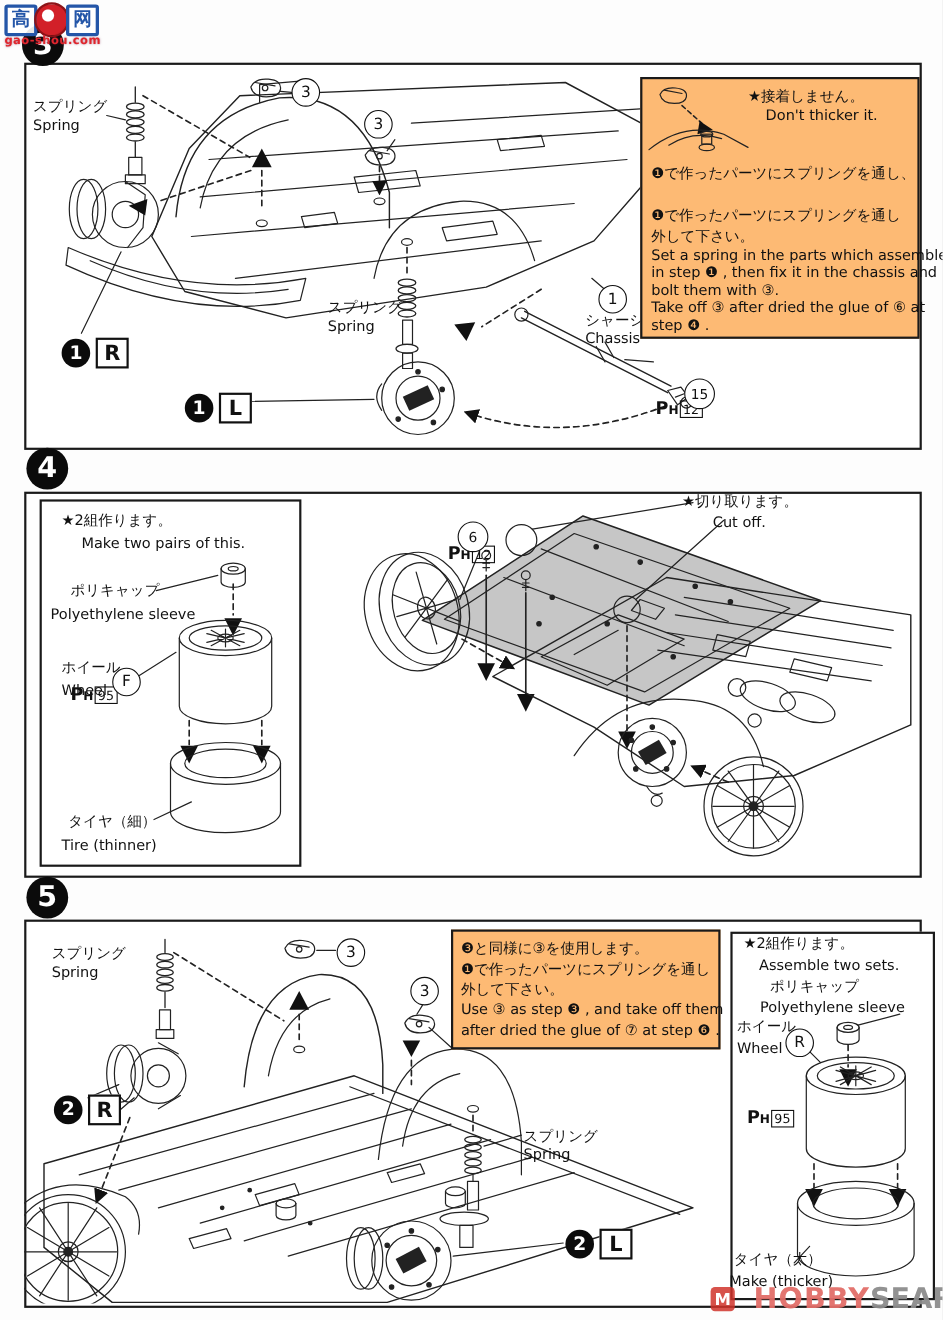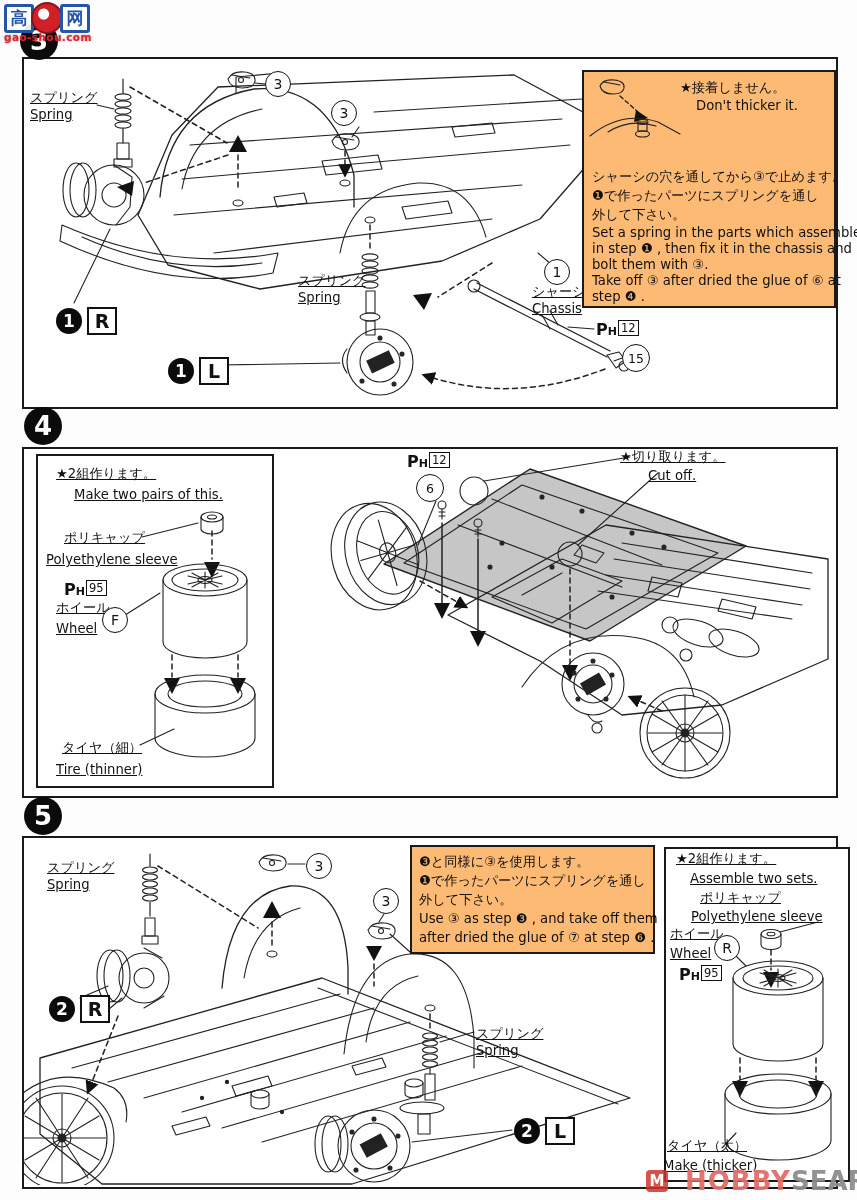--- a/index.html
+++ b/index.html
@@ -1,33 +1,33 @@
 <!DOCTYPE html>
 <html><head>
 <meta charset="utf-8">
 <style>
   html,body{margin:0;padding:0;background:#e8e8e8;}
   #page{position:relative;width:857px;height:1200px;background:#fdfdfd;overflow:hidden;
         font-family:"DejaVu Sans","Liberation Sans",sans-serif;color:#111;}
   .panel{position:absolute;border:2.2px solid #1a1a1a;background:#fff;z-index:0;}
   .art{position:absolute;z-index:2;pointer-events:none;}
   .innerbox{position:absolute;border:2px solid #1a1a1a;background:#fff;z-index:1;}
-  .lbl{position:absolute;z-index:3;font-size:13.2px;line-height:1.28;white-space:nowrap;text-decoration:underline;}
+  .lbl{position:absolute;z-index:3;font-size:13.2px;line-height:1.28;white-space:nowrap;}
   .lbl .en{font-size:13.2px;}
   .step-badge{position:absolute;width:38px;height:38px;border-radius:50%;background:#0b0b0b;color:#fff;
       display:flex;align-items:center;justify-content:center;font-weight:bold;font-size:26px;z-index:4;}
   .circ{position:absolute;width:24px;height:24px;border:1.8px solid #111;border-radius:50%;background:#fff;
       display:flex;align-items:center;justify-content:center;font-size:14px;z-index:3;}
   .circ.wide{width:26px;height:26px;font-size:12.5px;}
   .idlab{position:absolute;z-index:3;display:flex;align-items:center;gap:5px;}
   .dark-num{width:26px;height:26px;border-radius:50%;background:#0b0b0b;color:#fff;display:inline-flex;
       align-items:center;justify-content:center;font-weight:bold;font-size:17px;}
   .boxed-letter{display:inline-block;border:2.4px solid #111;background:#fff;min-width:22px;height:24px;
       text-align:center;font-weight:bold;font-size:19px;line-height:24px;padding:0 2px;}
-  .ph-mark{position:absolute;z-index:3;font-weight:bold;display:flex;align-items:flex-start;gap:1px;}
+  .ph-mark{position:absolute;z-index:3;font-weight:bold;display:flex;align-items:flex-end;gap:1px;margin-top:41px;}
   .ph-label{display:inline-block;font-size:11px;}
   .ph-label::first-letter{font-size:16px;}
   .ph-box{display:inline-block;border:1.5px solid #111;font-size:11.5px;font-weight:normal;padding:0 2px;line-height:14px;}
   .notebox{position:absolute;border:2px solid #1a1a1a;background:#fdba74;z-index:3;}
   .nb-line{position:absolute;font-size:13.2px;white-space:nowrap;}
   
   .wm-top{position:absolute;left:4px;top:2px;z-index:10;}
   .wm-box{display:inline-block;width:24px;height:23px;border:3px solid #2456a8;color:#2456a8;font-weight:bold;
       font-size:17px;line-height:23px;text-align:center;background:rgba(255,255,255,.9);border-radius:3px;vertical-align:middle;}
   .wm-circle{display:inline-block;width:28px;height:28px;border-radius:50%;margin:0 -3px;vertical-align:middle;
@@ -202,21 +202,21 @@
         <path d="M50 36 l12 8 l-14 4 z" fill="#111" stroke="none"></path>
         <path d="M4 62 Q 36 36 72 48 L 94 60"></path>
         <path d="M22 58 Q 44 44 70 52"></path>
         <rect x="52" y="48" width="9" height="9"></rect>
           <ellipse cx="56.5" cy="48" rx="5.5" ry="2.5"></ellipse>
         <ellipse cx="56.5" cy="60" rx="7" ry="3"></ellipse>
       </g>
     </svg>
     <div class="nb-line" style="left:96px;top:7px">★接着しません。</div>
     <div class="nb-line" style="left:112px;top:26px">Don't thicker it.</div>
-    <div class="nb-line" style="left:8px;top:96px">シャーシの穴を通してから③で止めます。</div>
+    <div class="nb-line" style="left:8px;top:77px">❶で作ったパーツにスプリングを通し、</div>
     <div class="nb-line" style="left:8px;top:115px">❶で作ったパーツにスプリングを通し</div>
     <div class="nb-line" style="left:8px;top:134px">外して下さい。</div>
     <div class="nb-line" style="left:8px;top:153px">Set a spring in the parts which assembled</div>
     <div class="nb-line" style="left:8px;top:169px">in step ❶ , then fix it in the chassis and</div>
     <div class="nb-line" style="left:8px;top:185px">bolt them with ③.</div>
     <div class="nb-line" style="left:8px;top:201px">Take off ③ after dried the glue of ⑥ at</div>
     <div class="nb-line" style="left:8px;top:217px">step ❹ .</div>
   </div>
 
   <div class="innerbox" style="left:36px;top:454px;width:234px;height:330px"></div>

